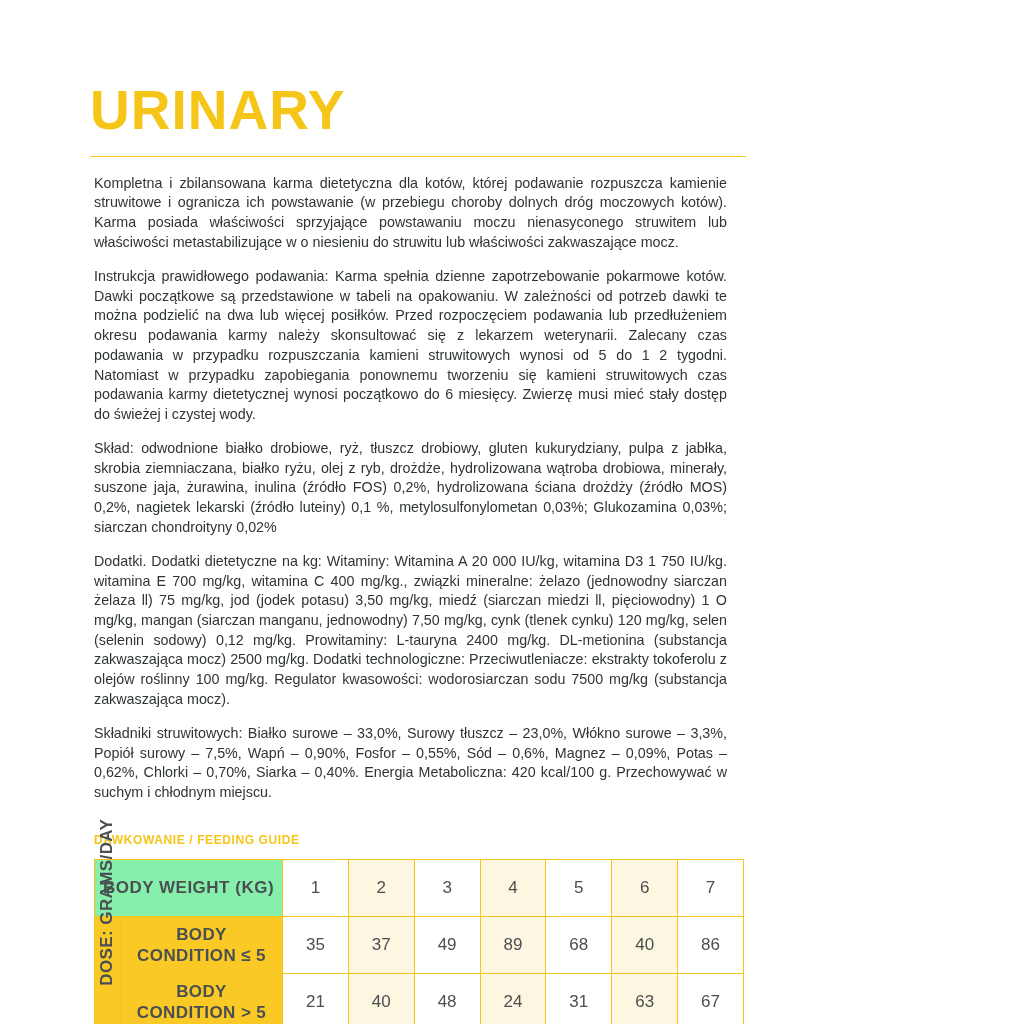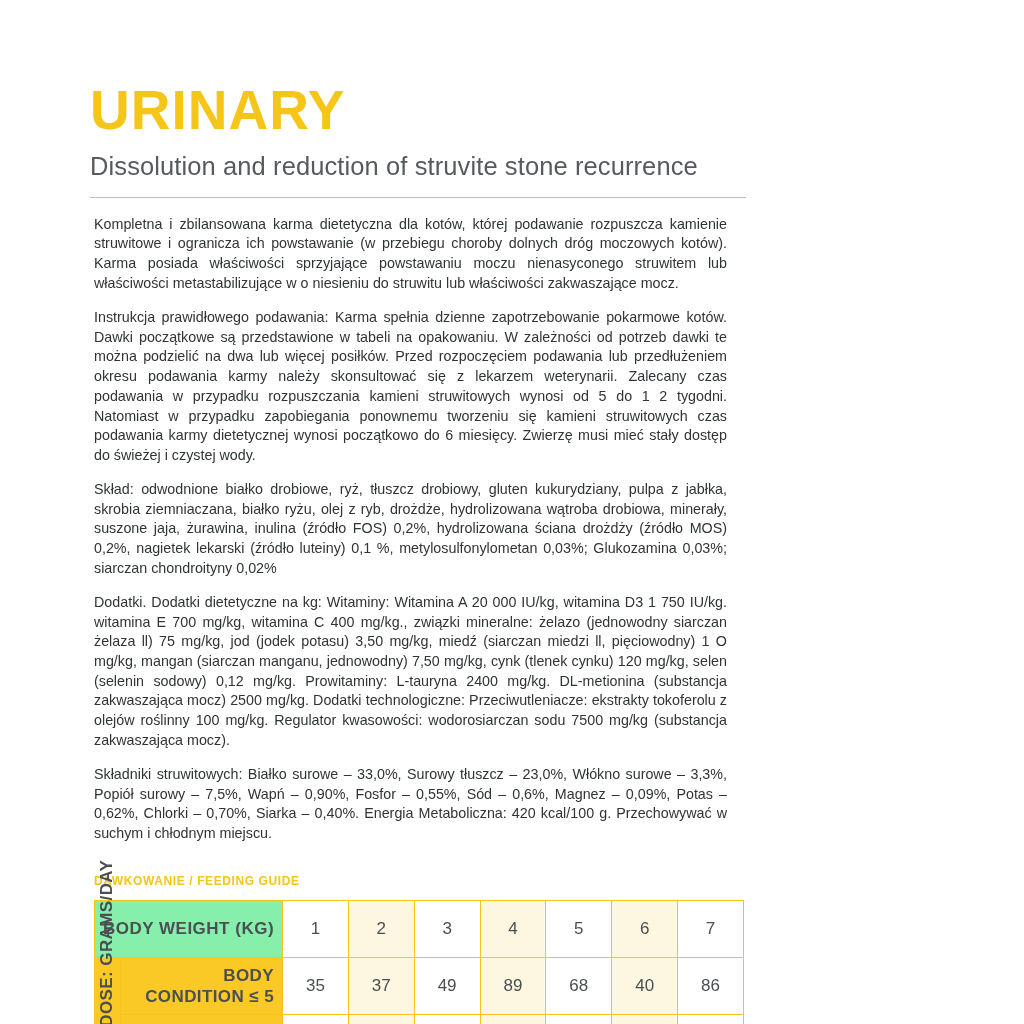--- a/index.html
+++ b/index.html
@@ -105,30 +105,28 @@
     transform: rotate(-90deg);
     white-space: nowrap;
     line-height: 1.2;
   }
   td.alt {
     background: #fdf6e0;
   }
   .cell-label-wrap {
     display: block;
     padding: 0 8px;
-    text-align: right;
   }
 </style>
 </head>
 <body>
 
 <div class="page">
 
   <h1 class="title">URINARY</h1>
-  <div class="subtitle">Dissolution and reduction of struvite stone recurrence</div>
   <div class="rule"></div>
 
   <div class="body-text">
     <p class="para">Kompletna i zbilansowana karma dietetyczna dla kotów, której podawanie rozpuszcza kamienie struwitowe i ogranicza ich powstawanie (w przebiegu choroby dolnych dróg moczowych kotów). Karma posiada właściwości sprzyjające powstawaniu moczu nienasyconego struwitem lub właściwości metastabilizujące w o niesieniu do struwitu lub właściwości zakwaszające mocz.</p>
 
     <p class="para"><span class="lbl">Instrukcja prawidłowego podawania:</span><span> Karma spełnia dzienne zapotrzebowanie pokarmowe kotów. Dawki początkowe są przedstawione w tabeli na opakowaniu. W zależności od potrzeb dawki te można podzielić na dwa lub więcej posiłków. Przed rozpoczęciem podawania lub przedłużeniem okresu podawania karmy należy skonsultować się z lekarzem weterynarii. Zalecany czas podawania w przypadku rozpuszczania kamieni struwitowych wynosi od 5 do 1 2 tygodni. Natomiast w przypadku zapobiegania ponownemu tworzeniu się kamieni struwitowych czas podawania karmy dietetycznej wynosi początkowo do 6 miesięcy. Zwierzę musi mieć stały dostęp do świeżej i czystej wody.</span></p>
 
     <p class="para"><span class="lbl">Skład:</span><span> odwodnione białko drobiowe, ryż, tłuszcz drobiowy, gluten kukurydziany, pulpa z jabłka, skrobia ziemniaczana, białko ryżu, olej z ryb, drożdże, hydrolizowana wątroba drobiowa, minerały, suszone jaja, żurawina, inulina (źródło FOS) 0,2%, hydrolizowana ściana drożdży (źródło MOS) 0,2%, nagietek lekarski (źródło luteiny) 0,1 %, metylosulfonylometan 0,03%; Glukozamina 0,03%; siarczan chondroityny 0,02%</span></p>
 
     <p class="para"><span class="lbl">Dodatki.</span><span> Dodatki dietetyczne na kg: Witaminy: Witamina A 20 000 IU/kg, witamina D3 1 750 IU/kg. witamina E 700 mg/kg, witamina C 400 mg/kg., związki mineralne: żelazo (jednowodny siarczan żelaza ll) 75 mg/kg, jod (jodek potasu) 3,50 mg/kg, miedź (siarczan miedzi ll, pięciowodny) 1 O mg/kg, mangan (siarczan manganu, jednowodny) 7,50 mg/kg, cynk (tlenek cynku) 120 mg/kg, selen (selenin sodowy) 0,12 mg/kg. Prowitaminy: L-tauryna 2400 mg/kg. DL-metionina (substancja zakwaszająca mocz) 2500 mg/kg. Dodatki technologiczne: Przeciwutleniacze: ekstrakty tokoferolu z olejów roślinny 100 mg/kg. Regulator kwasowości: wodorosiarczan sodu 7500 mg/kg (substancja zakwaszająca mocz).</span></p>

